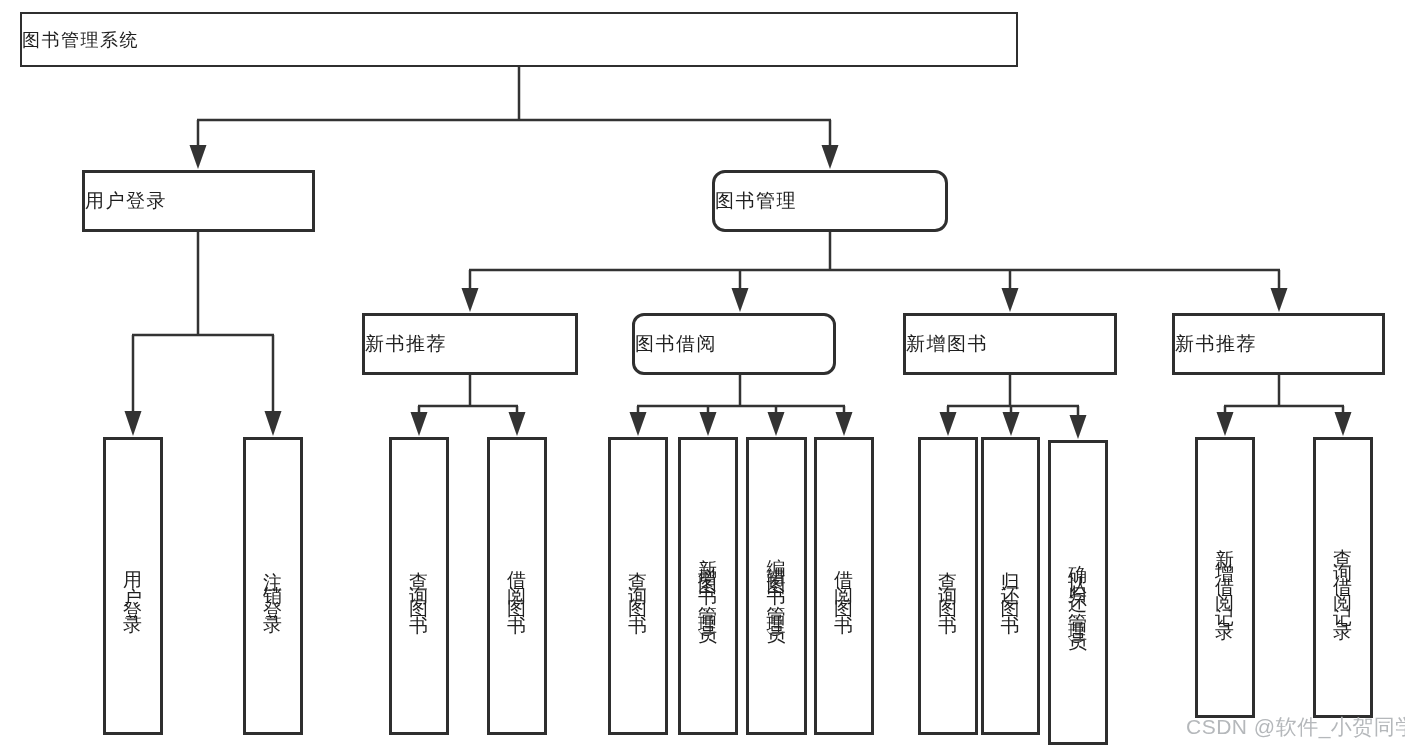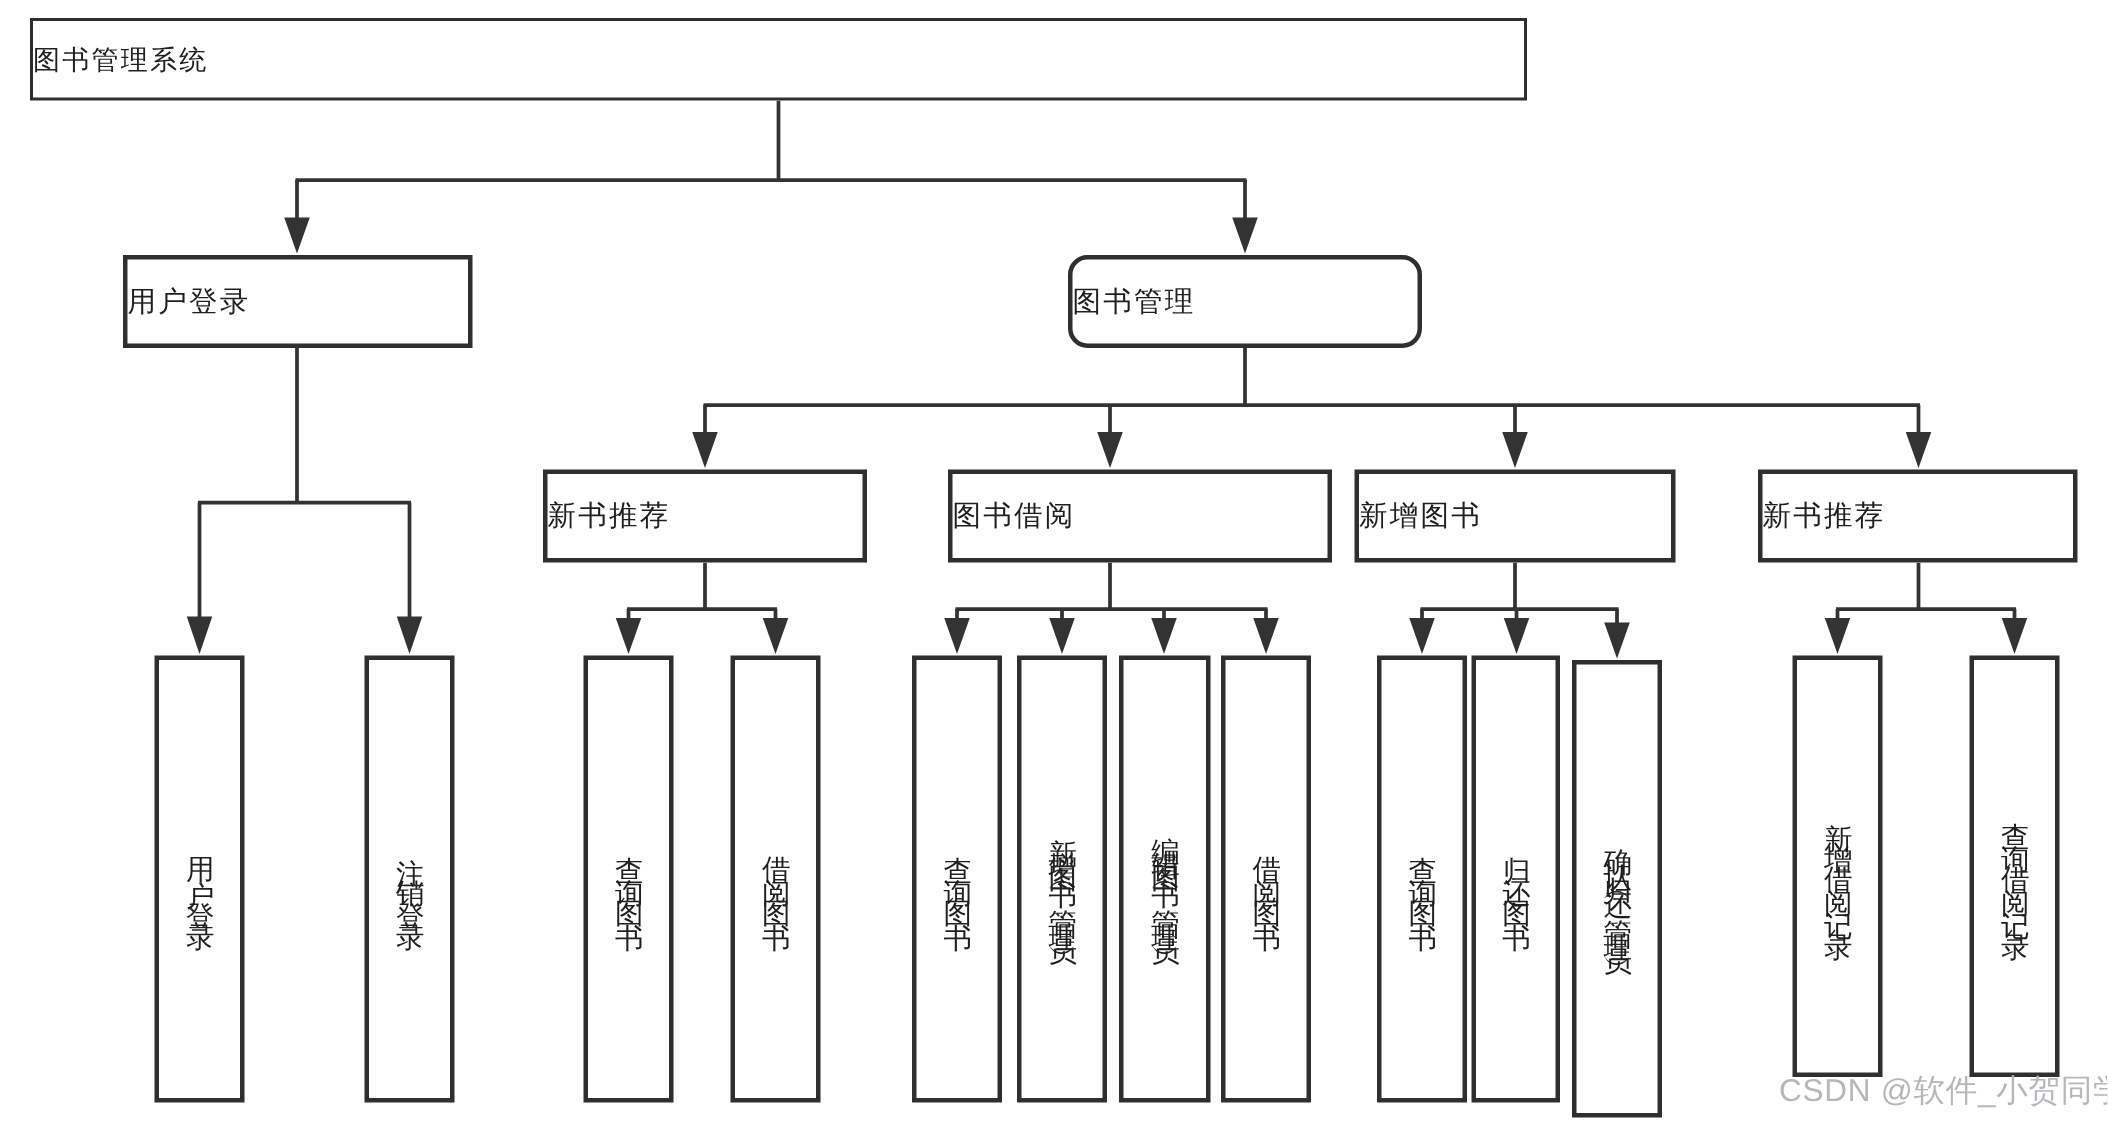--- a/index.html
+++ b/index.html
@@ -107,21 +107,21 @@
   <div class="node" style="left:82px;top:170px;width:233px;height:62px;">
     <span>用户登录</span>
   </div>
   <div class="node" style="left:712px;top:170px;width:236px;height:62px;border-radius:13px;">
     <span>图书管理</span>
   </div>
 
   <div class="node" style="left:362px;top:313px;width:216px;height:62px;">
     <span>新书推荐</span>
   </div>
-  <div class="node" style="left:632px;top:313px;width:256px;height:62px;">
+  <div class="node" style="left:632px;top:313px;width:204px;height:62px;border-radius:12px;">
     <span>图书借阅</span>
   </div>
   <div class="node" style="left:903px;top:313px;width:214px;height:62px;">
     <span>新增图书</span>
   </div>
   <div class="node" style="left:1172px;top:313px;width:213px;height:62px;">
     <span>新书推荐</span>
   </div>
 
   <div class="leaf" style="left:103px;top:437px;height:298px;">

